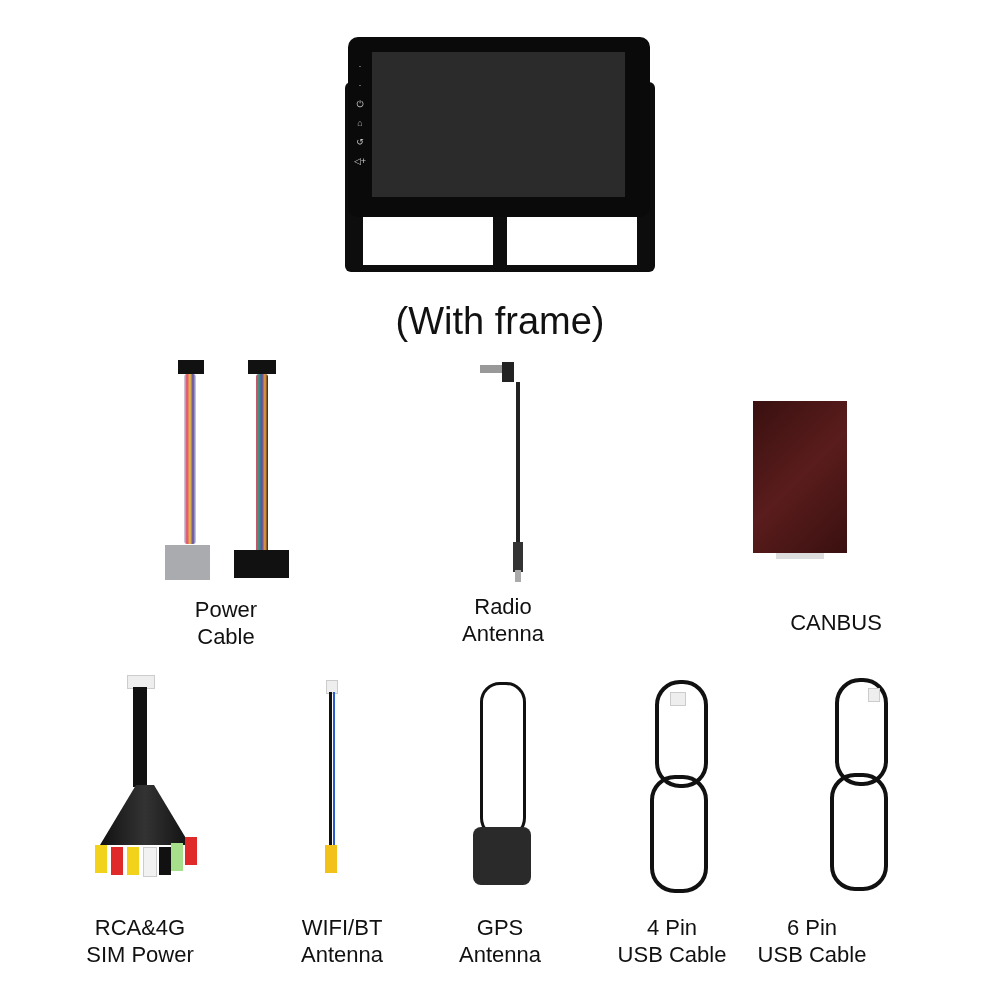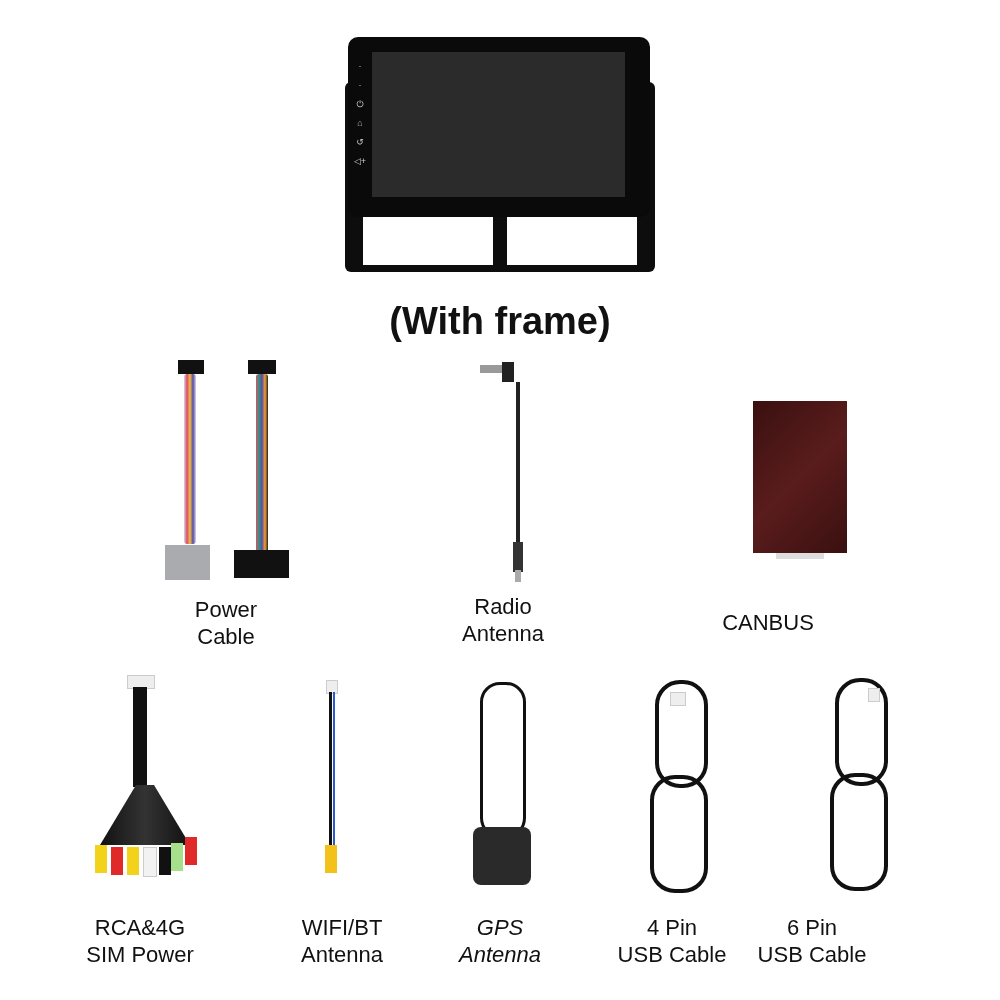--- a/index.html
+++ b/index.html
@@ -1,19 +1,19 @@
 <!DOCTYPE html>
 <html><head>
 <meta charset="utf-8">
 <style>
   html, body { margin:0; padding:0; background:#ffffff; }
   body { width:1000px; height:1000px; position:relative; overflow:hidden; font-family:"Liberation Sans", sans-serif; color:#111; }
   .abs { position:absolute; }
   .label { position:absolute; text-align:center; font-size:22px; line-height:27px; color:#111; }
-  .title { position:absolute; left:300px; top:300px; width:400px; text-align:center; font-size:38px; color:#111;font-weight:bold; }
+  .title { position:absolute; left:300px; top:300px; width:400px; text-align:center; font-size:38px; color:#111; }
   .wire { position:absolute; border-radius:3px; }
 </style>
 </head>
 <body>
 
 <div class="abs" style="left:345px;top:37px;width:310px;height:235px;">
   <div class="abs" style="left:0;top:45px;width:310px;height:190px;background:#0d0d0d;border-radius:6px;"></div>
   <div class="abs" style="left:3px;top:0;width:302px;height:180px;background:#0a0a0a;border-radius:10px;"></div>
   <div class="abs" style="left:27px;top:15px;width:253px;height:145px;background:#2b2b2b;"></div>
   <div class="abs" style="left:8px;top:20px;width:14px;height:110px;">
@@ -52,21 +52,21 @@
   <div class="abs" style="left:38px;top:180px;width:10px;height:30px;background:#333;"></div>
   <div class="abs" style="left:40px;top:208px;width:6px;height:12px;background:#aaa;"></div>
 </div>
 <div class="label" style="left:443px;top:593px;width:120px;">
   <div>Radio</div>
   <div>Antenna</div>
 </div>
 
 <div class="abs" style="left:753px;top:401px;width:94px;height:152px;background:linear-gradient(135deg,#3a1010,#5a1c1c,#3a1010);"></div>
 <div class="abs" style="left:776px;top:553px;width:48px;height:6px;background:#ddd;"></div>
-<div class="label" style="left:708px;top:609px;width:120px;">
+<div class="label" style="left:776px;top:609px;width:120px;">
   <div>CANBUS</div>
 </div>
 
 <div class="abs" style="left:75px;top:675px;width:140px;height:220px;">
   <div class="abs" style="left:52px;top:0;width:26px;height:12px;background:#eee;border:1px solid #ccc;"></div>
   <div class="abs" style="left:58px;top:12px;width:14px;height:100px;background:#111;"></div>
   <div class="abs" style="left:25px;top:110px;width:90px;height:60px;background:linear-gradient(90deg,#111,#333,#111);clip-path:polygon(40% 0,60% 0,100% 100%,0 100%);"></div>
   <div class="abs" style="left:20px;top:170px;width:12px;height:28px;background:#f2d21b;"></div>
   <div class="abs" style="left:36px;top:172px;width:12px;height:28px;background:#e02a2a;"></div>
   <div class="abs" style="left:52px;top:172px;width:12px;height:28px;background:#f2d21b;"></div>
@@ -88,21 +88,21 @@
 </div>
 <div class="label" style="left:282px;top:914px;width:120px;">
   <div>WIFI/BT</div>
   <div>Antenna</div>
 </div>
 
 <div class="abs" style="left:470px;top:682px;width:70px;height:205px;">
   <div class="abs" style="left:10px;top:0;width:40px;height:150px;border:3px solid #111;border-radius:20px;"></div>
   <div class="abs" style="left:3px;top:145px;width:58px;height:58px;background:#2a2a2a;border-radius:8px;"></div>
 </div>
-<div class="label" style="left:440px;top:914px;width:120px;font-style:italic;">
+<div class="label" style="left:440px;top:914px;width:120px;">
   <div>GPS</div>
   <div>Antenna</div>
 </div>
 
 <div class="abs" style="left:650px;top:680px;width:60px;height:210px;">
   <div class="abs" style="left:5px;top:0;width:45px;height:100px;border:4px solid #111;border-radius:25px;"></div>
   <div class="abs" style="left:0;top:95px;width:50px;height:110px;border:4px solid #111;border-radius:25px;"></div>
   <div class="abs" style="left:20px;top:12px;width:14px;height:12px;background:#eee;border:1px solid #ccc;"></div>
 </div>
 <div class="label" style="left:602px;top:914px;width:140px;">

